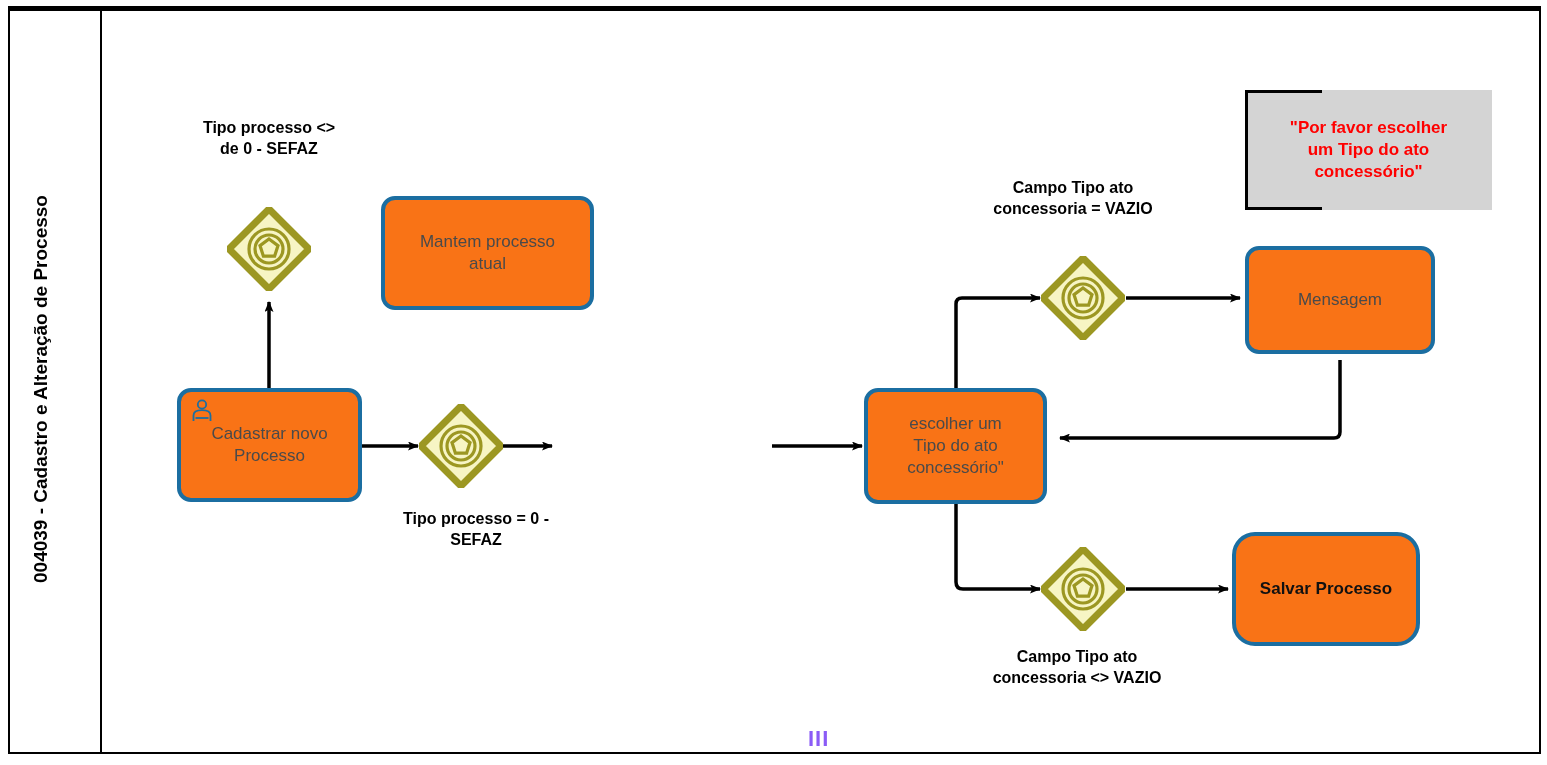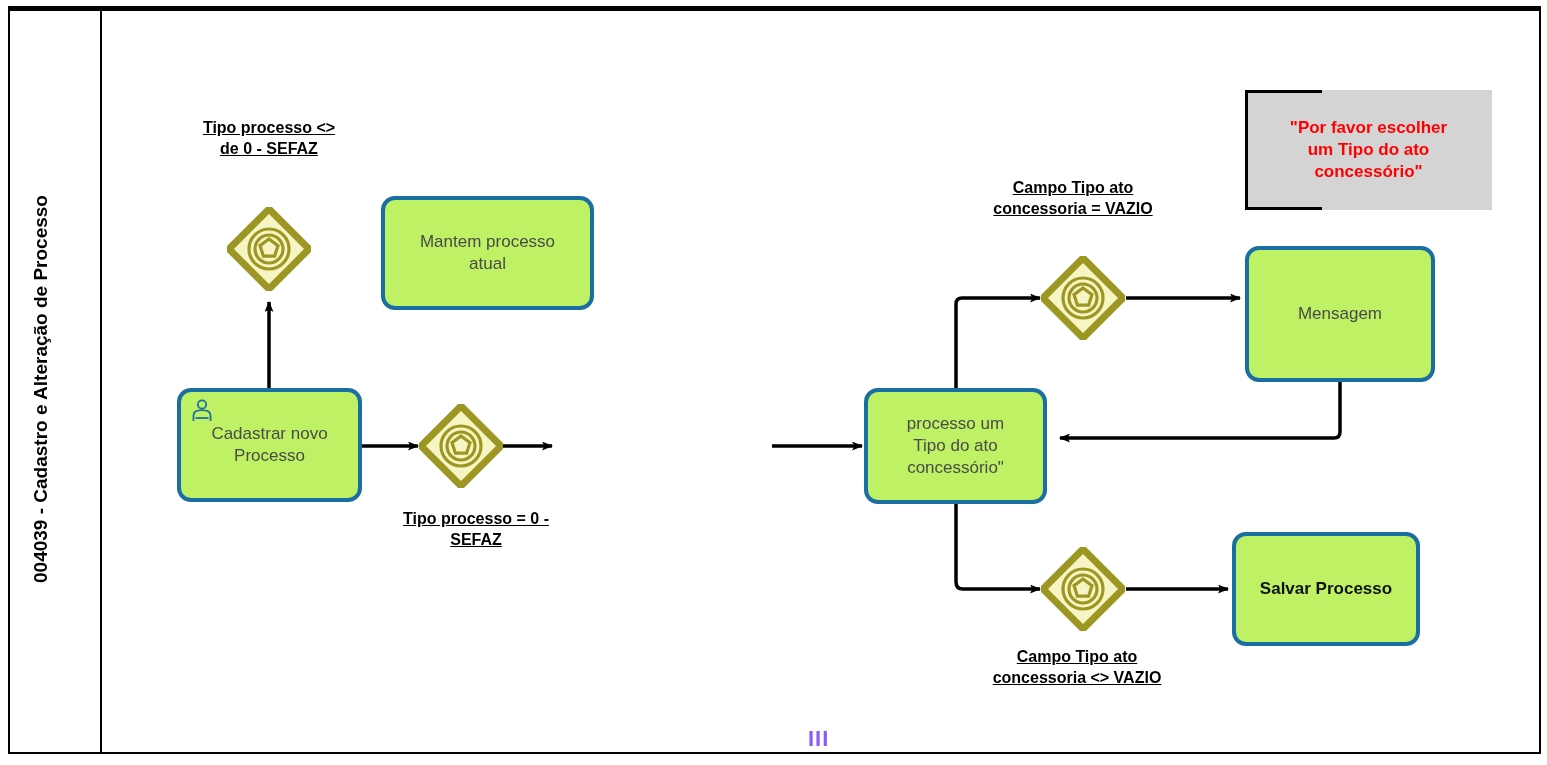--- a/index.html
+++ b/index.html
@@ -67,35 +67,36 @@
     font-weight: bold;
     color: #8b5cf6;
     letter-spacing: 1px;
     line-height: 1;
   }
 
   
   .task {
     position: absolute;
     box-sizing: border-box;
-    background: #bef264;
+    background: #f97316;
     border: 4px solid #1b6ea1;
     border-radius: 14px;
     display: flex;
     align-items: center;
     justify-content: center;
     text-align: center;
     color: #4a4a4a;
     font-size: 17px;
     line-height: 1.28;
     padding: 14px 8px;
   }
   .task.bold-label {
     color: #111111;
     font-weight: bold;
+    border-radius: 23px;
   }
   .task .task-text {
     display: block;
     width: 100%;
   }
   .user-icon {
     position: absolute;
     left: 8px;
     top: 6px;
     width: 26px;
@@ -112,21 +113,20 @@
 
   
   .cond-label {
     position: absolute;
     text-align: center;
     font-size: 16px;
     font-weight: bold;
     color: #000000;
     line-height: 1.3;
     white-space: pre-line;
-    text-decoration: underline;
   }
 
   
   .note {
     position: absolute;
     box-sizing: border-box;
     background: #d4d4d4;
     display: flex;
     align-items: center;
     justify-content: center;
@@ -244,26 +244,26 @@
 Processo</span>
   </div>
 
   <div class="task" style="left:381px; top:196px; width:213px; height:114px;">
     <span class="task-text" style="white-space: pre-line;">Mantem processo
 atual</span>
   </div>
 
 
   <div class="task" style="left:864px; top:388px; width:183px; height:116px;">
-    <span class="task-text" style="white-space: pre-line;">processo um
+    <span class="task-text" style="white-space: pre-line;">escolher um
 Tipo do ato
 concessório"</span>
   </div>
 
-  <div class="task" style="left:1245px; top:246px; width:190px; height:136px;">
+  <div class="task" style="left:1245px; top:246px; width:190px; height:108px;">
     <span class="task-text">Mensagem</span>
   </div>
 
   <div class="task bold-label" style="left:1232px; top:532px; width:188px; height:114px;">
     <span class="task-text">Salvar Processo</span>
   </div>
 
   <div class="cond-label" style="left: 152px; top: 118px; width: 234px; white-space: pre-line;">Tipo processo &lt;&gt;
 de 0 - SEFAZ</div>
 

